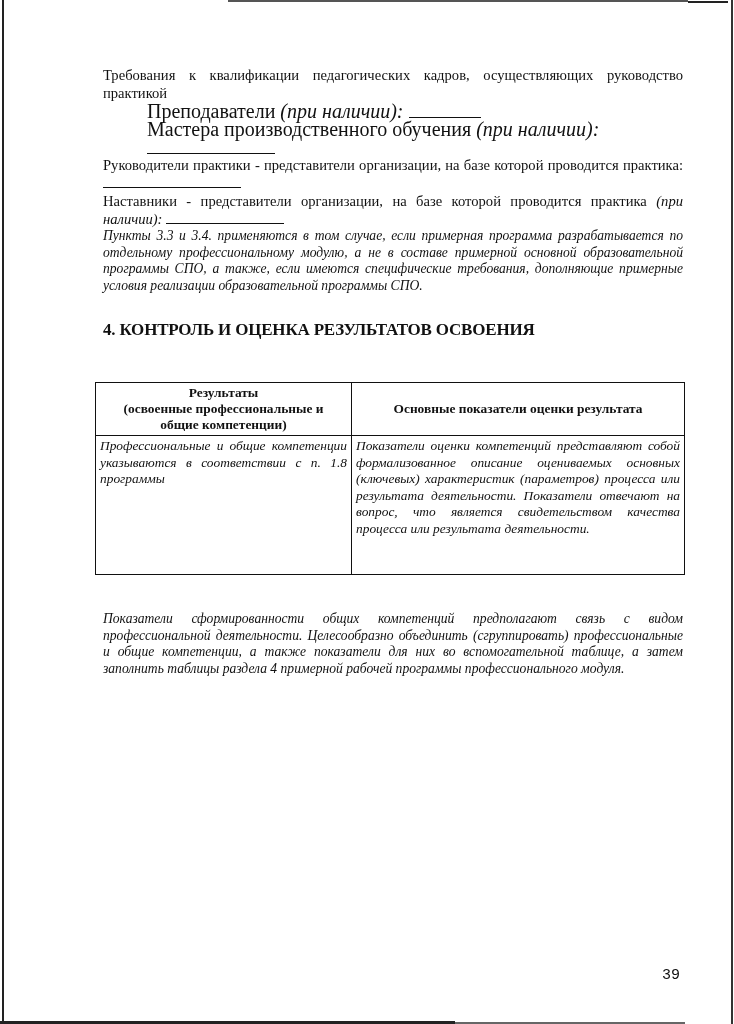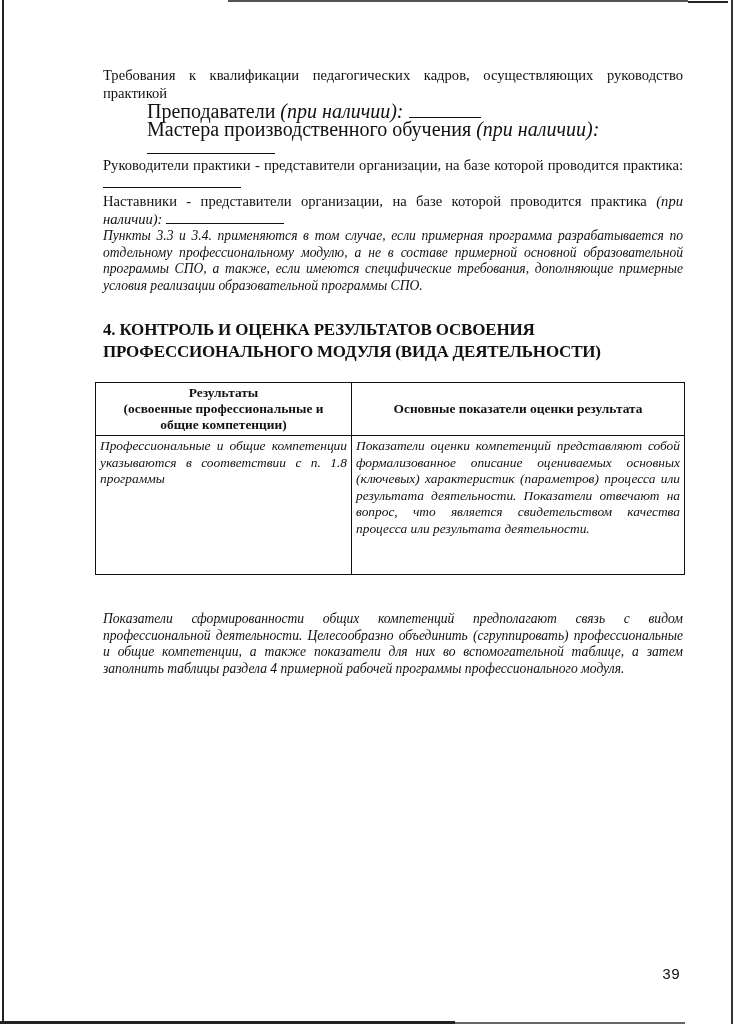--- a/index.html
+++ b/index.html
@@ -151,21 +151,20 @@
 
   <p class="req">
     <span>Наставники - представители организации, на базе которой проводится практика </span><span class="it">(при наличии):</span>
     <span class="blank" style="width:118px"></span>
   </p>
 
   <p class="note">Пункты 3.3 и 3.4. применяются в том случае, если примерная программа разрабатывается по отдельному профессиональному модулю, а не в составе примерной основной образовательной программы СПО, а также, если имеются специфические требования, дополняющие примерные условия реализации образовательной программы СПО.</p>
 
   <div class="section-title">
     <div>4. КОНТРОЛЬ И ОЦЕНКА РЕЗУЛЬТАТОВ ОСВОЕНИЯ</div>
-    <div>ПРОФЕССИОНАЛЬНОГО МОДУЛЯ (ВИДА ДЕЯТЕЛЬНОСТИ)</div>
   </div>
 </div>
 
 <table class="results">
   <thead>
     <tr>
       <th class="col1">
         <div>Результаты</div>
         <div>(освоенные профессиональные и</div>
         <div>общие компетенции)</div>

